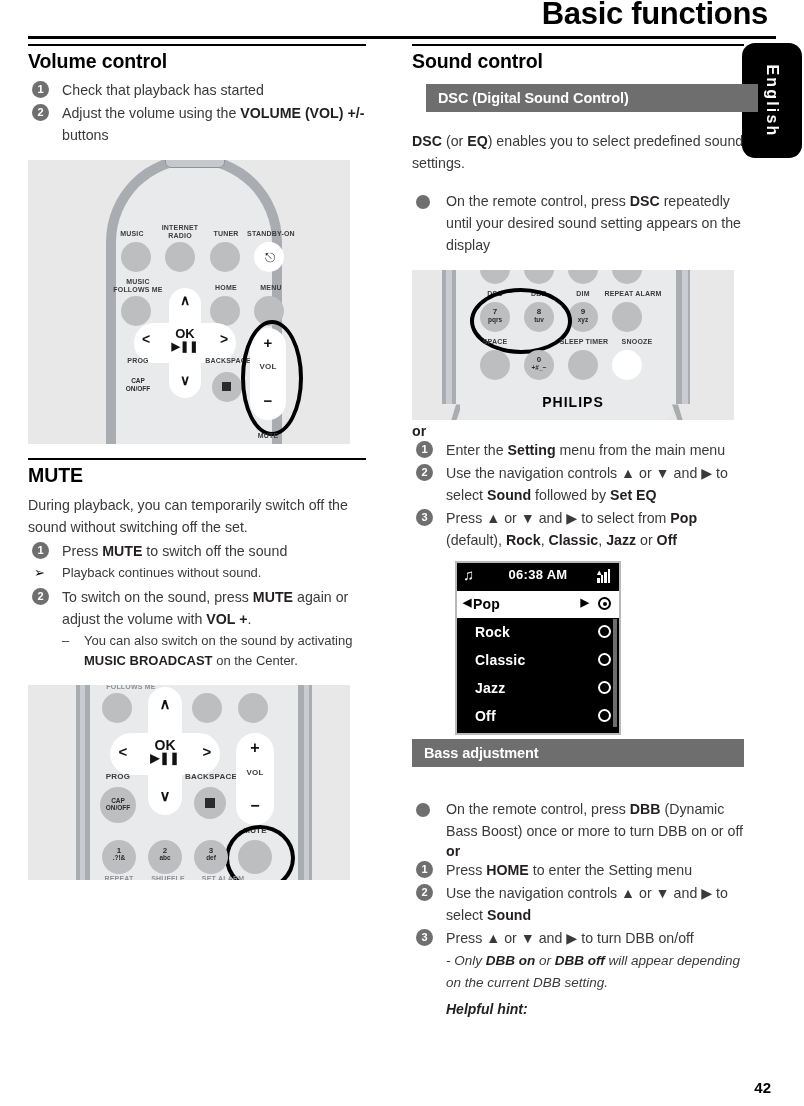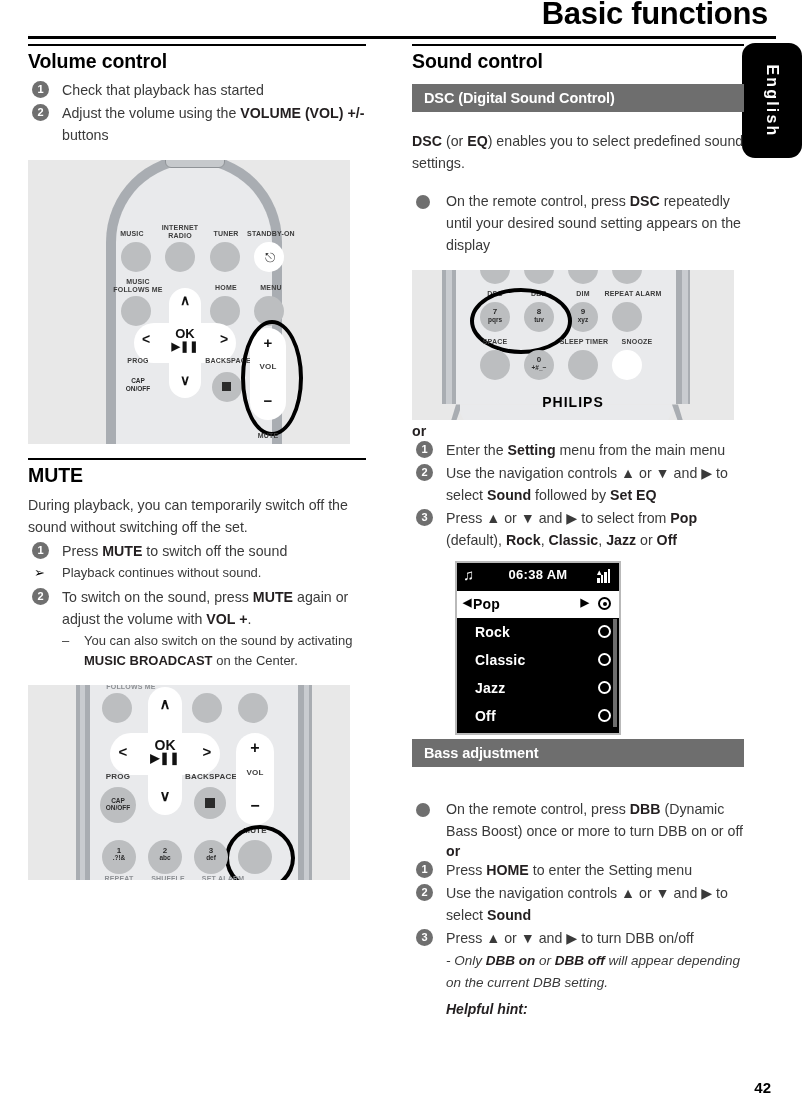--- a/index.html
+++ b/index.html
@@ -328,21 +328,21 @@
 
   </div>
 
   <div class="col col-right">
 
     <div class="sec">
       <div class="sec-rule"></div>
       <div class="sec-h">Sound control</div>
     </div>
 
-    <div class="band" style="margin-top:12px;">DSC (Digital Sound Control)</div>
+    <div class="band" style="margin-top:12px;margin-left:14px;">DSC (Digital Sound Control)</div>
 
     <div class="para" style="margin-top:18px;"><b>DSC</b> (or <b>EQ</b>) enables you to select predefined sound settings.</div>
 
     <div class="step" style="margin-top:16px;">
       <span class="dot"></span>
       <span>On the remote control, press <b>DSC</b> repeatedly until your desired sound setting appears on the display</span>
     </div>
 
     <div class="fig" style="margin-top:14px;width:322px;height:150px;">
       <div class="fig-inner">

